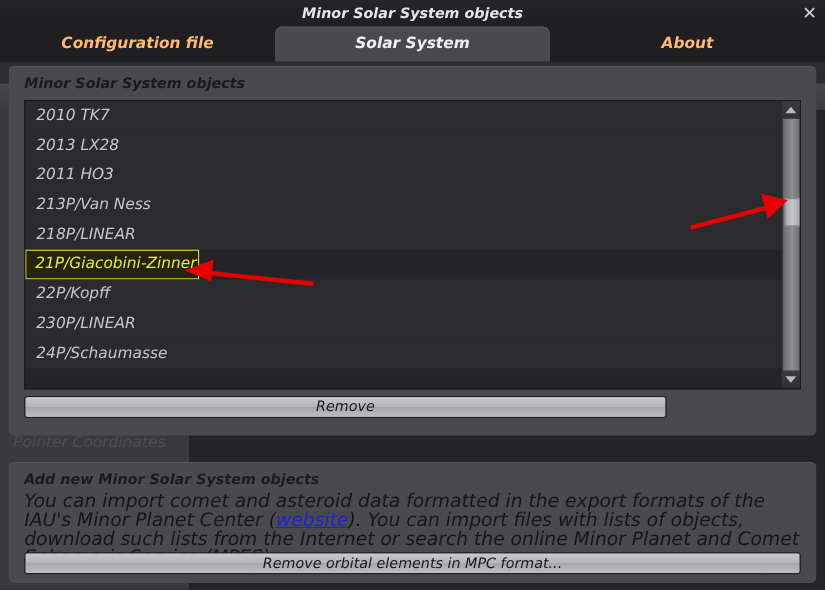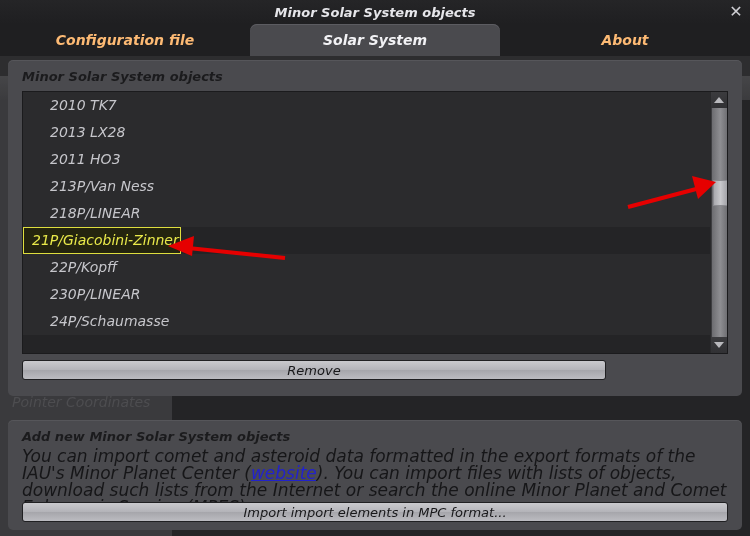--- a/index.html
+++ b/index.html
@@ -194,21 +194,21 @@
     overflow: hidden;
   }
   .listitems {
     position: absolute;
     left: 0; top: 0;
     width: 688px;
   }
   .list-item {
     height: 27px;
     line-height: 27px;
-    padding-left: 27px;
+    padding-left: 10px;
     font-size: 14px;
     color: #c6c6cb;
     white-space: nowrap;
     cursor: pointer;
     background: #2b2b2d;
   }
   .list-item.selected {
     color: #e9e94a;
     background: #24240f;
     border: 1px solid #dede3e;
@@ -395,21 +395,21 @@
       </div>
 
       <div class="btn" id="btn-remove">Remove</div>
     </div>
 
     <div class="groupbox" id="gb-add">
       <div class="gb-title">Add new Minor Solar System objects</div>
 
       <div class="desc"><span>You can import comet and asteroid data formatted in the export formats of the IAU's Minor Planet Center (</span><a href="#">website</a><span>). You can import files with lists of objects, download such lists from the Internet or search the online Minor Planet and Comet Ephemeris Service (MPES).</span></div>
 
-      <div class="btn" id="btn-import">Import import elements in MPC format...</div>
+      <div class="btn" id="btn-import">Remove orbital elements in MPC format...</div>
     </div>
   </div>
 
   <svg class="annot" width="750" height="536" viewBox="0 0 750 536">
 
     <g>
       <line x1="285" y1="258" x2="188" y2="248" stroke="#e60000" stroke-width="4"></line>
       <polygon points="168,246 194,236 192,256" fill="#e60000"></polygon>
     </g>
 

